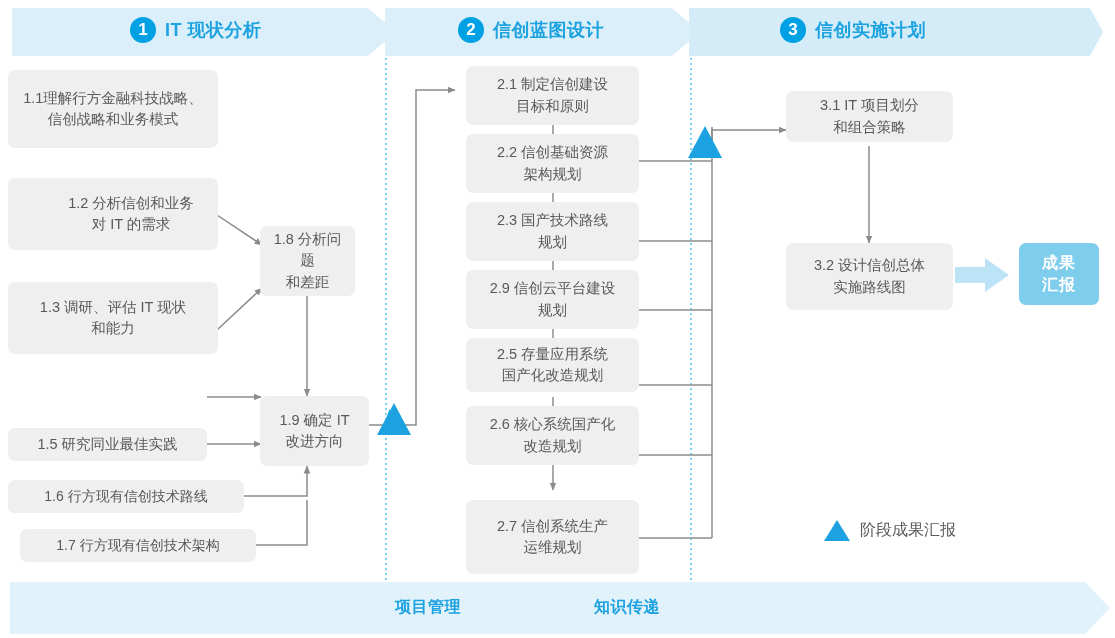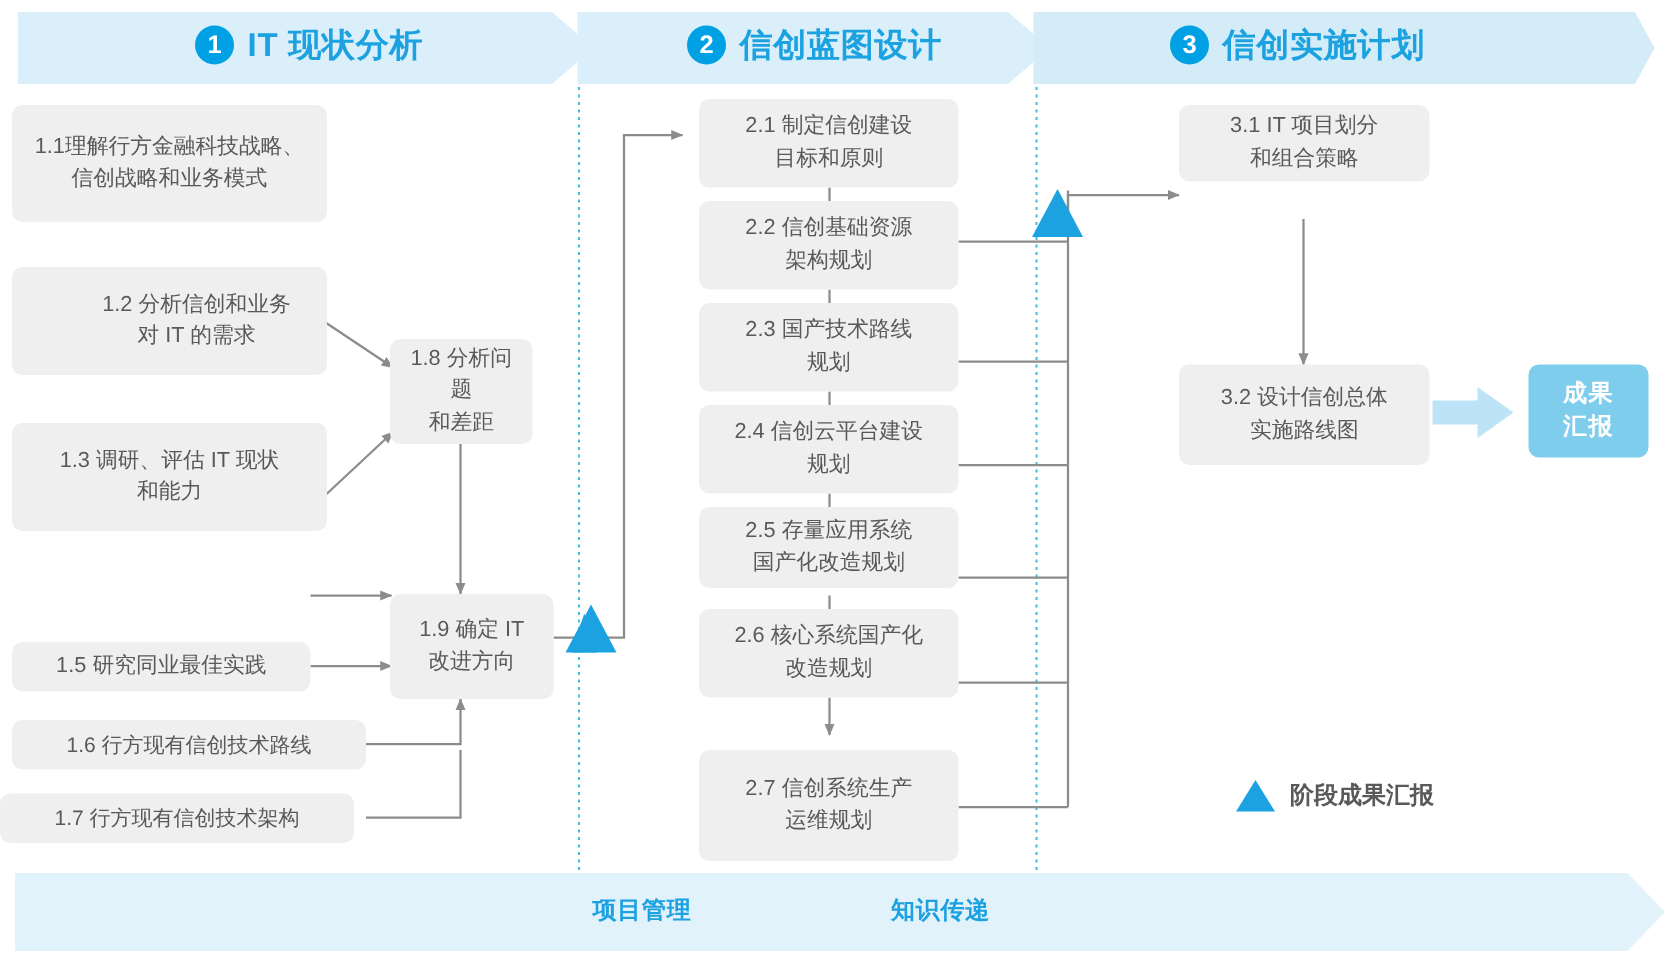--- a/index.html
+++ b/index.html
@@ -7,42 +7,42 @@
        font-family:"Liberation Sans","DejaVu Sans",sans-serif;}
   #stage{position:absolute;left:0;top:0;width:1115px;height:638px;}
 
   
   .banner-svg{position:absolute;left:0;pointer-events:none;}
   .phase-label{position:absolute;display:flex;align-items:center;gap:9px;
                height:46px;top:7px;}
   .phase-num{width:26px;height:26px;border-radius:50%;background:#00A0E4;
              color:#fff;font-size:17px;font-weight:bold;line-height:26px;
              text-align:center;flex:0 0 auto;}
-  .phase-text{color:#1CA2E0;font-size:22px;font-weight:bold;white-space:nowrap;
+  .phase-text{color:#1CA2E0;font-size:18px;font-weight:bold;white-space:nowrap;
               letter-spacing:.5px;}
   .bottom-text{position:absolute;color:#1CA2E0;font-size:16px;font-weight:bold;
                top:597px;white-space:nowrap;letter-spacing:.5px;}
 
   
   .box{position:absolute;background:#EFEFEF;border-radius:7px;color:#58595B;
        display:flex;align-items:center;justify-content:center;text-align:center;
        font-size:14.5px;line-height:1.45;padding:0 8px;box-sizing:border-box;
        white-space:pre-line;}
   .box.tight{font-size:14px;}
 
   .result-box{position:absolute;background:#7FCDEC;border-radius:7px;color:#fff;
               font-size:16px;font-weight:bold;line-height:1.35;text-align:center;
               display:flex;align-items:center;justify-content:center;
               white-space:pre-line;letter-spacing:1px;}
 
   
   .legend{position:absolute;display:flex;align-items:center;gap:10px;}
   .legend-tri{width:0;height:0;border-left:13px solid transparent;
               border-right:13px solid transparent;border-bottom:21px solid #1CA2E0;}
-  .legend-text{color:#58595B;font-size:16px;font-weight:bold;white-space:nowrap;}
+  .legend-text{color:#58595B;font-size:16px;font-weight:normal;white-space:nowrap;}
 
   .lines{position:absolute;left:0;top:0;pointer-events:none;}
 </style>
 </head>
 <body>
 
 <div id="stage">
 
   <svg class="banner-svg" style="top:8px" width="1115" height="48" viewBox="0 0 1115 48">
     <path d="M12,0 L368,0 L396,24 L368,48 L12,48 Z" fill="#DAEFF9"></path>
@@ -118,42 +118,42 @@
   </svg>
 
   <div class="box" style="left:8px;top:70px;width:210px;height:78px;">1.1理解行方金融科技战略、
 信创战略和业务模式</div>
   <div class="box" style="left:8px;top:178px;width:210px;height:72px;padding-left:44px;">1.2 分析信创和业务
 对 IT 的需求</div>
   <div class="box" style="left:8px;top:282px;width:210px;height:72px;">1.3 调研、评估 IT 现状
 和能力</div>
   <div class="box" style="left:8px;top:428px;width:199px;height:33px;">1.5 研究同业最佳实践</div>
   <div class="box tight" style="left:8px;top:480px;width:236px;height:33px;">1.6 行方现有信创技术路线</div>
-  <div class="box tight" style="left:0;top:529px;width:236px;height:33px;">1.7 行方现有信创技术架构</div>
+  <div class="box tight" style="left:20px;top:529px;width:236px;height:33px;">1.7 行方现有信创技术架构</div>
   <div class="box" style="left:260px;top:226px;width:95px;height:70px;">1.8 分析问题
 和差距</div>
   <div class="box" style="left:260px;top:396px;width:109px;height:70px;">1.9 确定 IT
 改进方向</div>
 
   <div class="box" style="left:466px;top:66px;width:173px;height:59px;">2.1 制定信创建设
 目标和原则</div>
   <div class="box" style="left:466px;top:134px;width:173px;height:59px;">2.2 信创基础资源
 架构规划</div>
   <div class="box" style="left:466px;top:202px;width:173px;height:59px;">2.3 国产技术路线
 规划</div>
-  <div class="box" style="left:466px;top:270px;width:173px;height:59px;">2.4 信创云平台建设
+  <div class="box" style="left:466px;top:270px;width:173px;height:59px;">2.9 信创云平台建设
 规划</div>
   <div class="box" style="left:466px;top:338px;width:173px;height:54px;">2.5 存量应用系统
 国产化改造规划</div>
   <div class="box" style="left:466px;top:406px;width:173px;height:59px;">2.6 核心系统国产化
 改造规划</div>
   <div class="box" style="left:466px;top:500px;width:173px;height:74px;">2.7 信创系统生产
 运维规划</div>
 
-  <div class="box" style="left:786px;top:70px;width:167px;height:51px;">3.1 IT 项目划分
+  <div class="box" style="left:786px;top:91px;width:167px;height:51px;">3.1 IT 项目划分
 和组合策略</div>
   <div class="box" style="left:786px;top:243px;width:167px;height:67px;">3.2 设计信创总体
 实施路线图</div>
   <div class="result-box" style="left:1019px;top:243px;width:80px;height:62px;">成果
 汇报</div>
 
   <div class="legend" style="left:824px;top:520px;">
     <div class="legend-tri"></div>
     <div class="legend-text">阶段成果汇报</div>
   </div>

